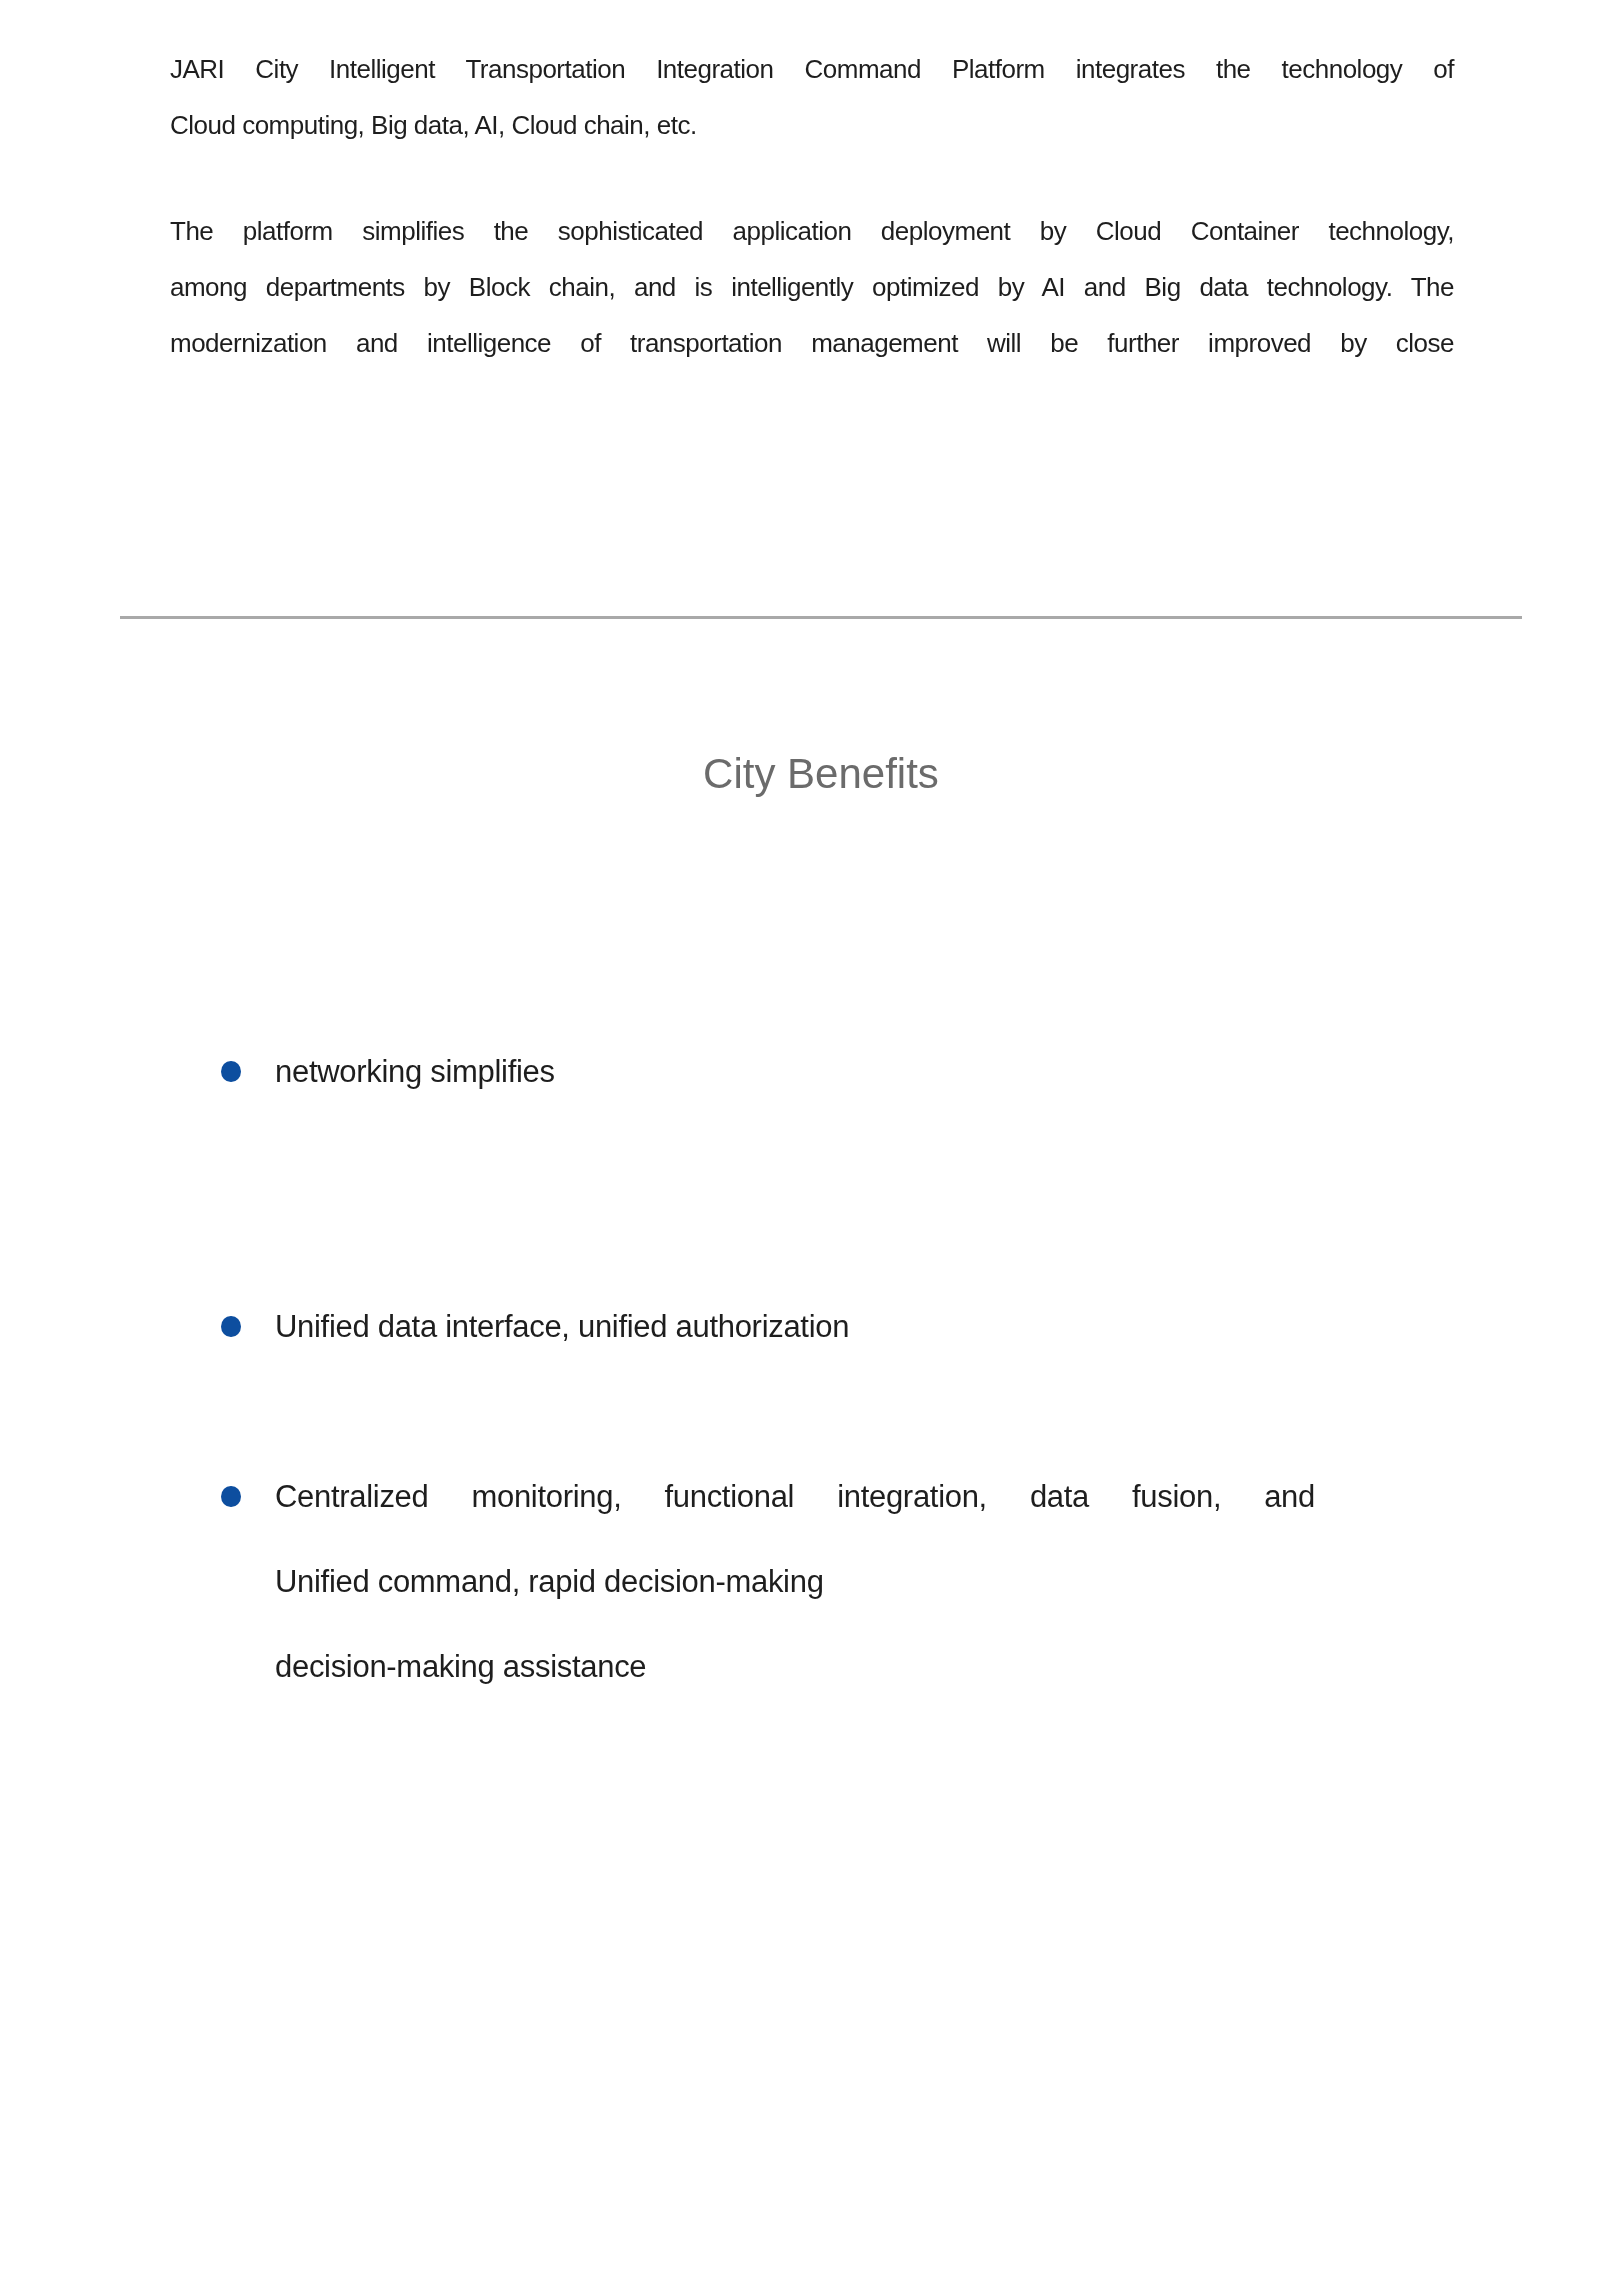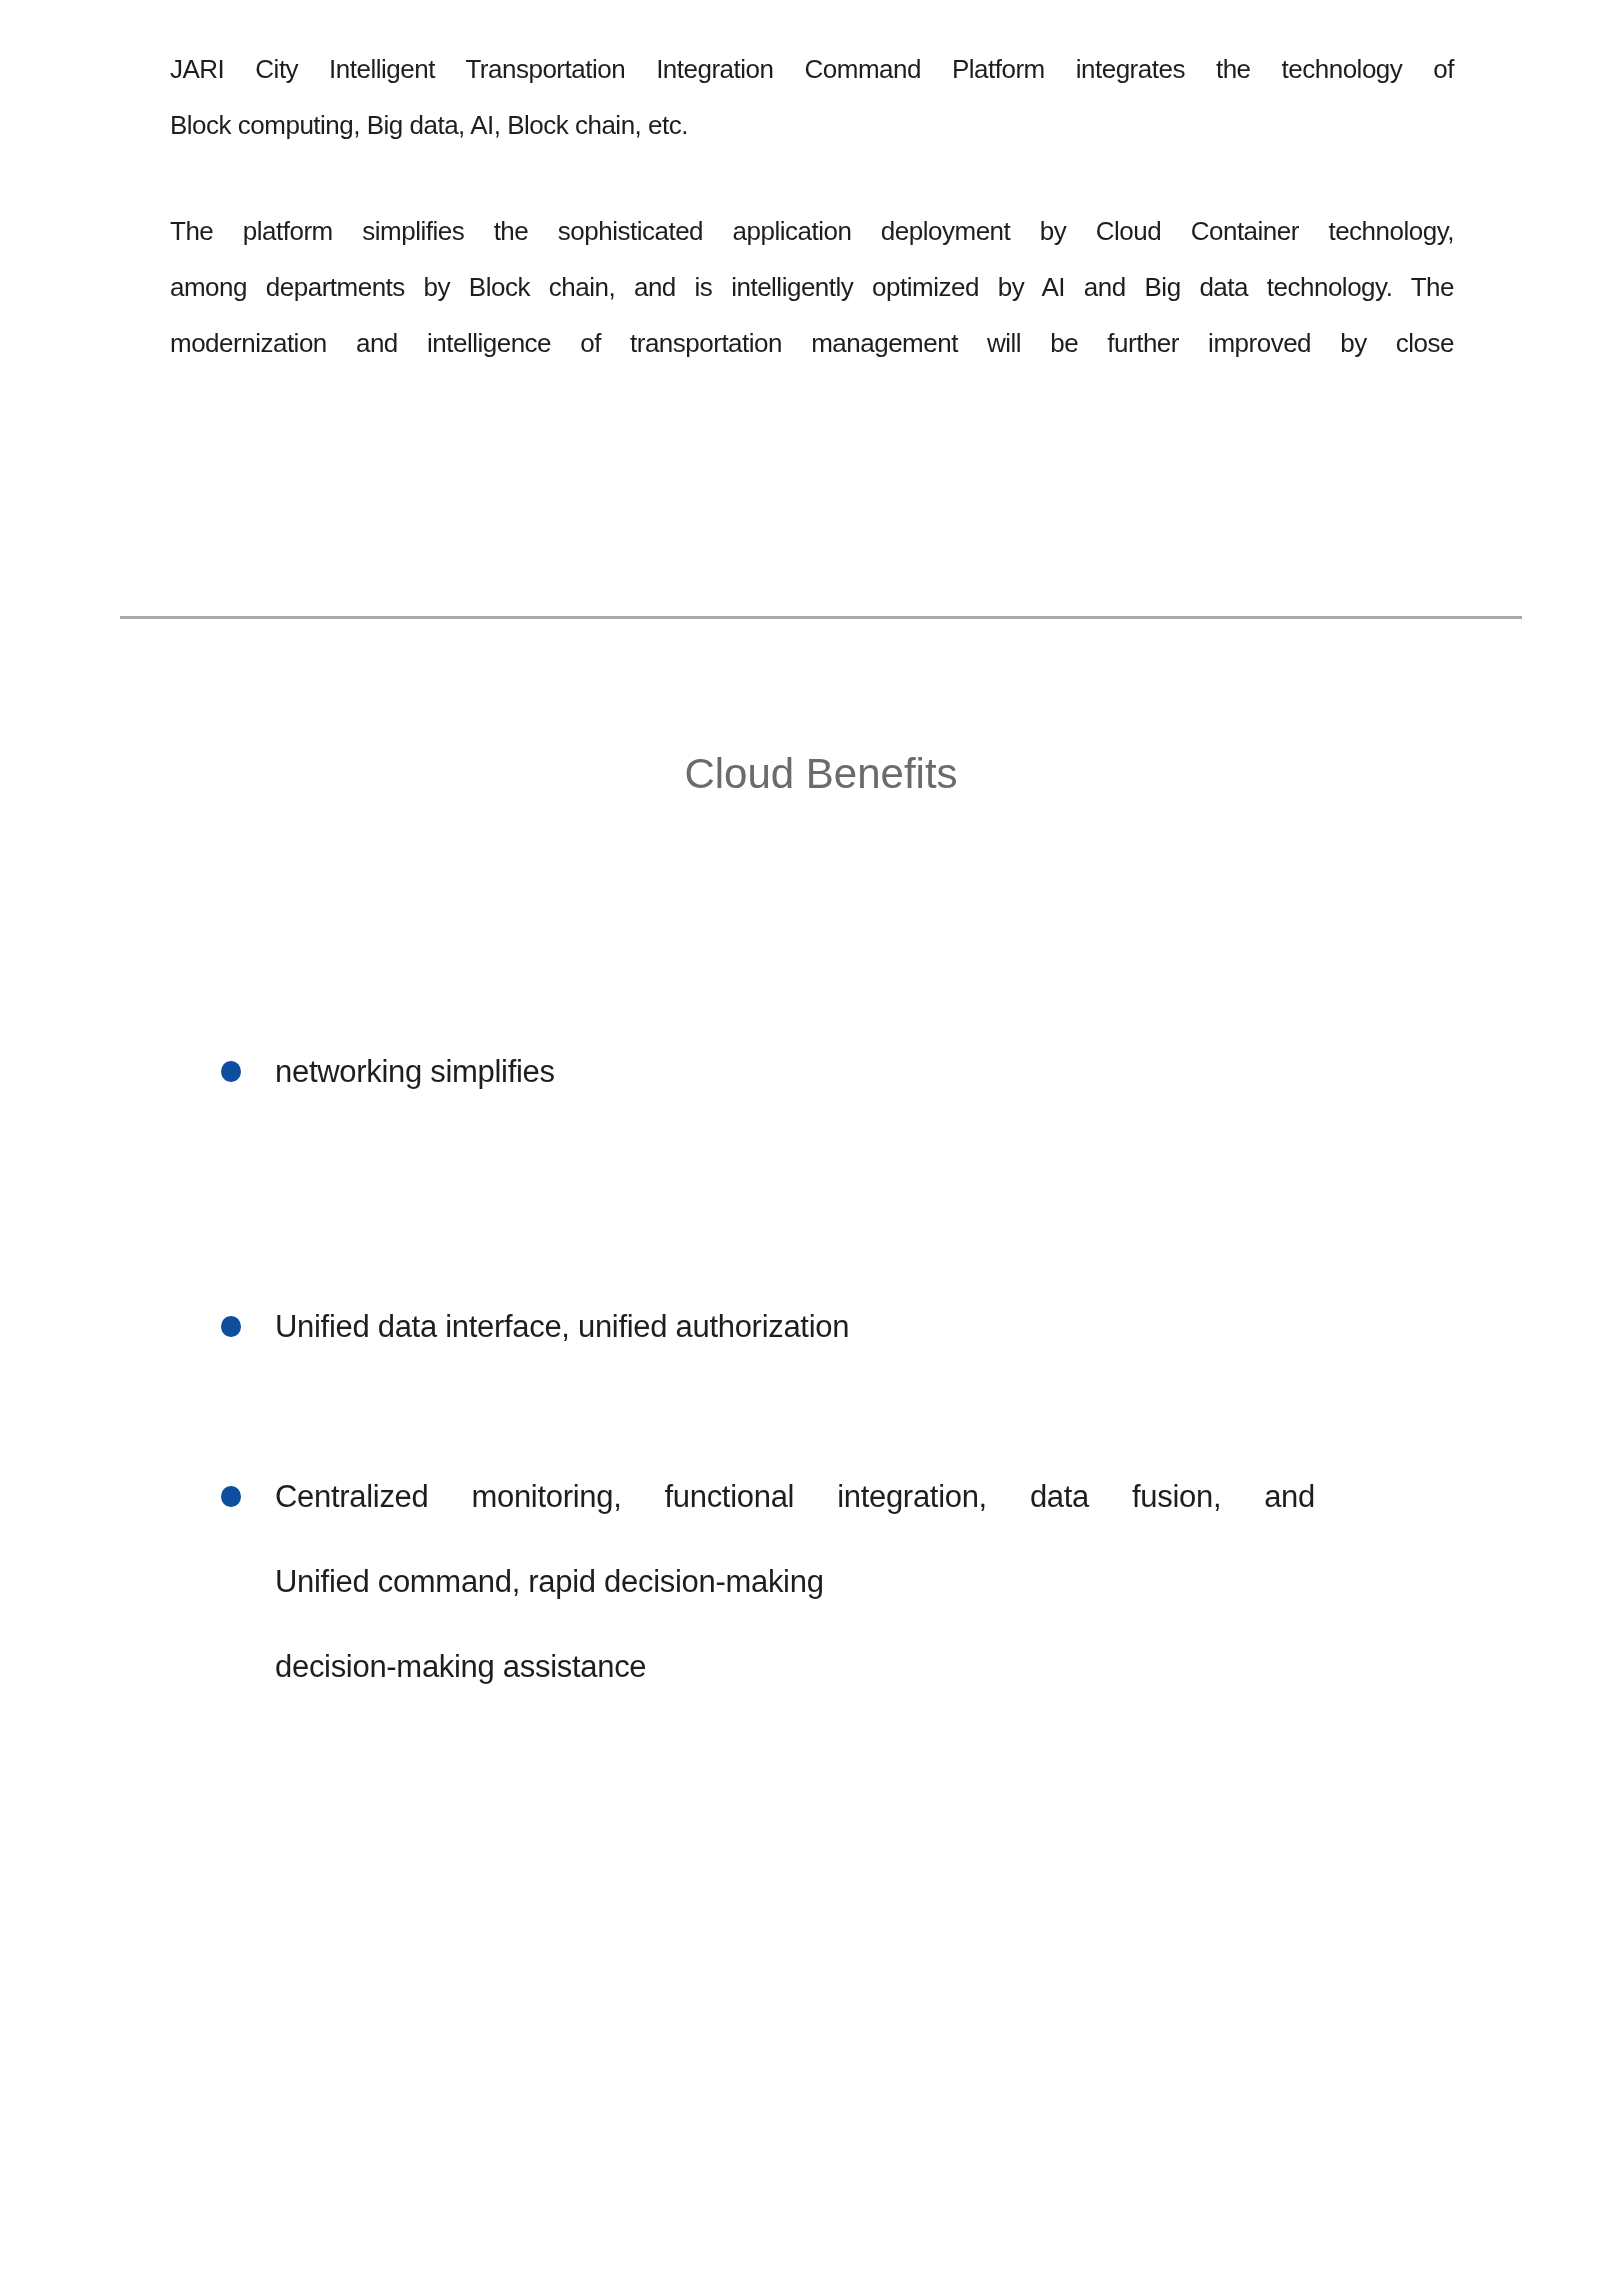--- a/index.html
+++ b/index.html
@@ -93,32 +93,32 @@
     line-height: 85px;
     letter-spacing: -0.3px;
   }
 </style>
 </head>
 <body style="color: rgb(30, 30, 30); background: rgb(255, 255, 255);">
 
 <div class="intro">
     <div class="para">
       <div class="line stretch">JARI City Intelligent Transportation Integration Command Platform integrates the technology of</div>
-      <div class="line">Block computing, Big data, AI, Block chain, etc.</div>
+      <div class="line">Cloud computing, Big data, AI, Cloud chain, etc.</div>
     </div>
     <div class="para">
       <div class="line stretch">The platform simplifies the sophisticated application deployment by Cloud Container technology,</div>
       <div class="line stretch">among departments by Block chain, and is intelligently optimized by AI and Big data technology. The</div>
       <div class="line stretch">modernization and intelligence of transportation management will be further improved by close</div>
     </div>
   </div>
 
 <div class="divider" style="background: rgb(169, 169, 169);"></div>
 
-<div class="section-title" style="color: rgb(107, 107, 107);">Cloud Benefits</div>
+<div class="section-title" style="color: rgb(107, 107, 107);">City Benefits</div>
 
 <div class="benefits">
     <div class="benefit-item">
       <span class="bullet-dot" style="background: rgb(13, 78, 159);"></span>
       <div class="benefit-text">
         <div class="line">networking simplifies</div>
       </div>
     </div>
     <div class="benefit-item">
       <span class="bullet-dot" style="background: rgb(13, 78, 159);"></span>

